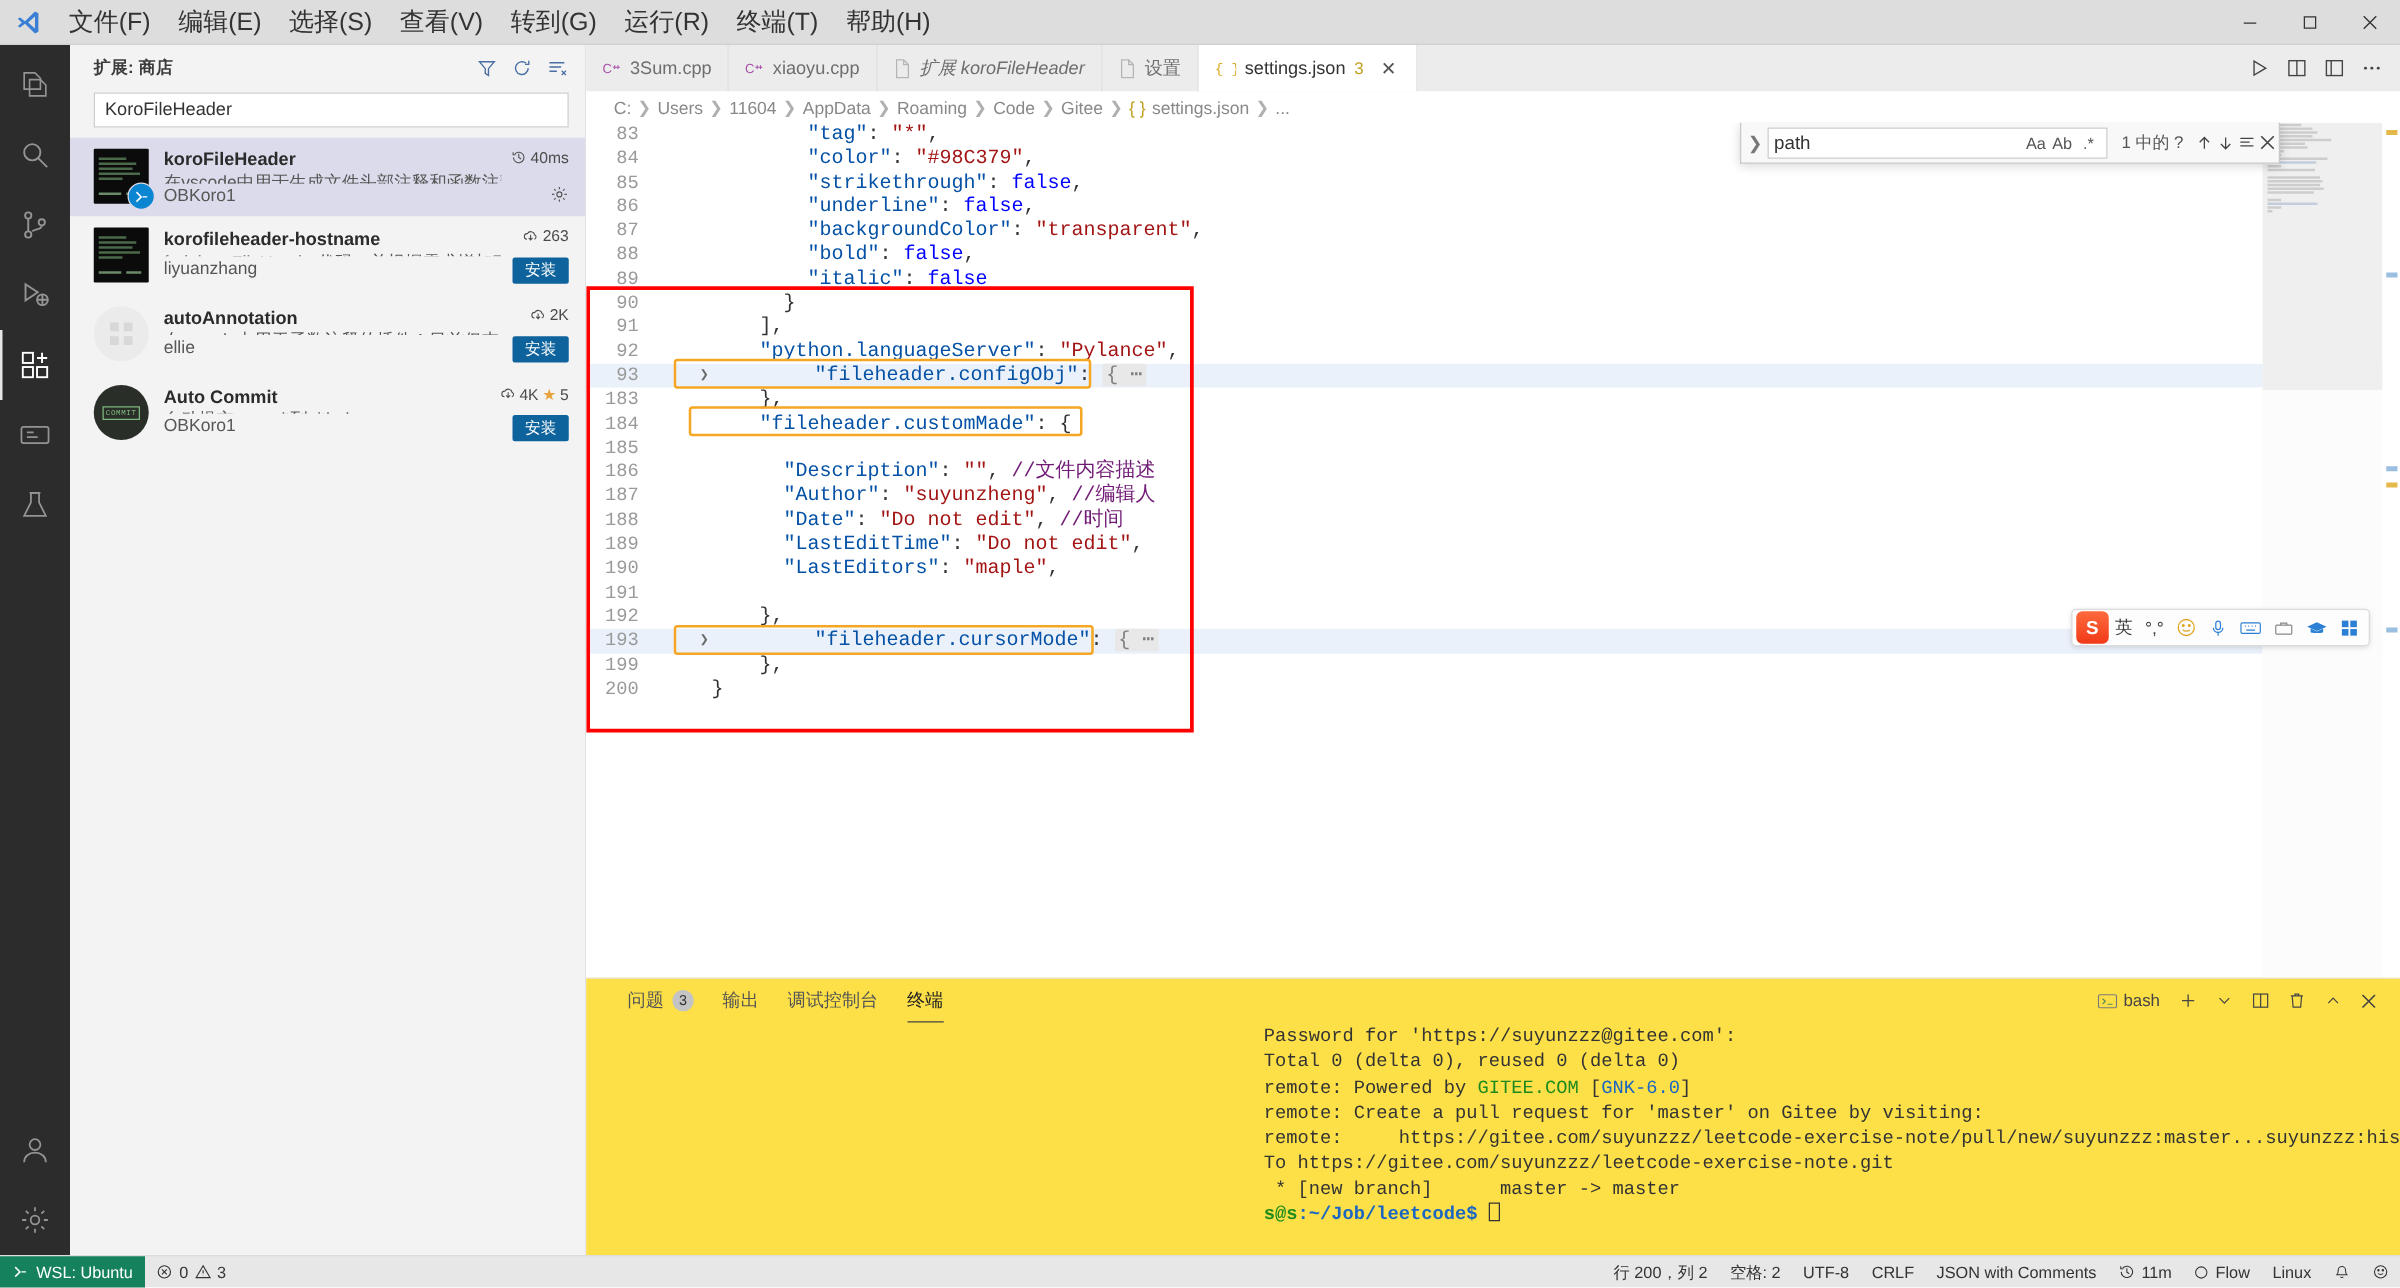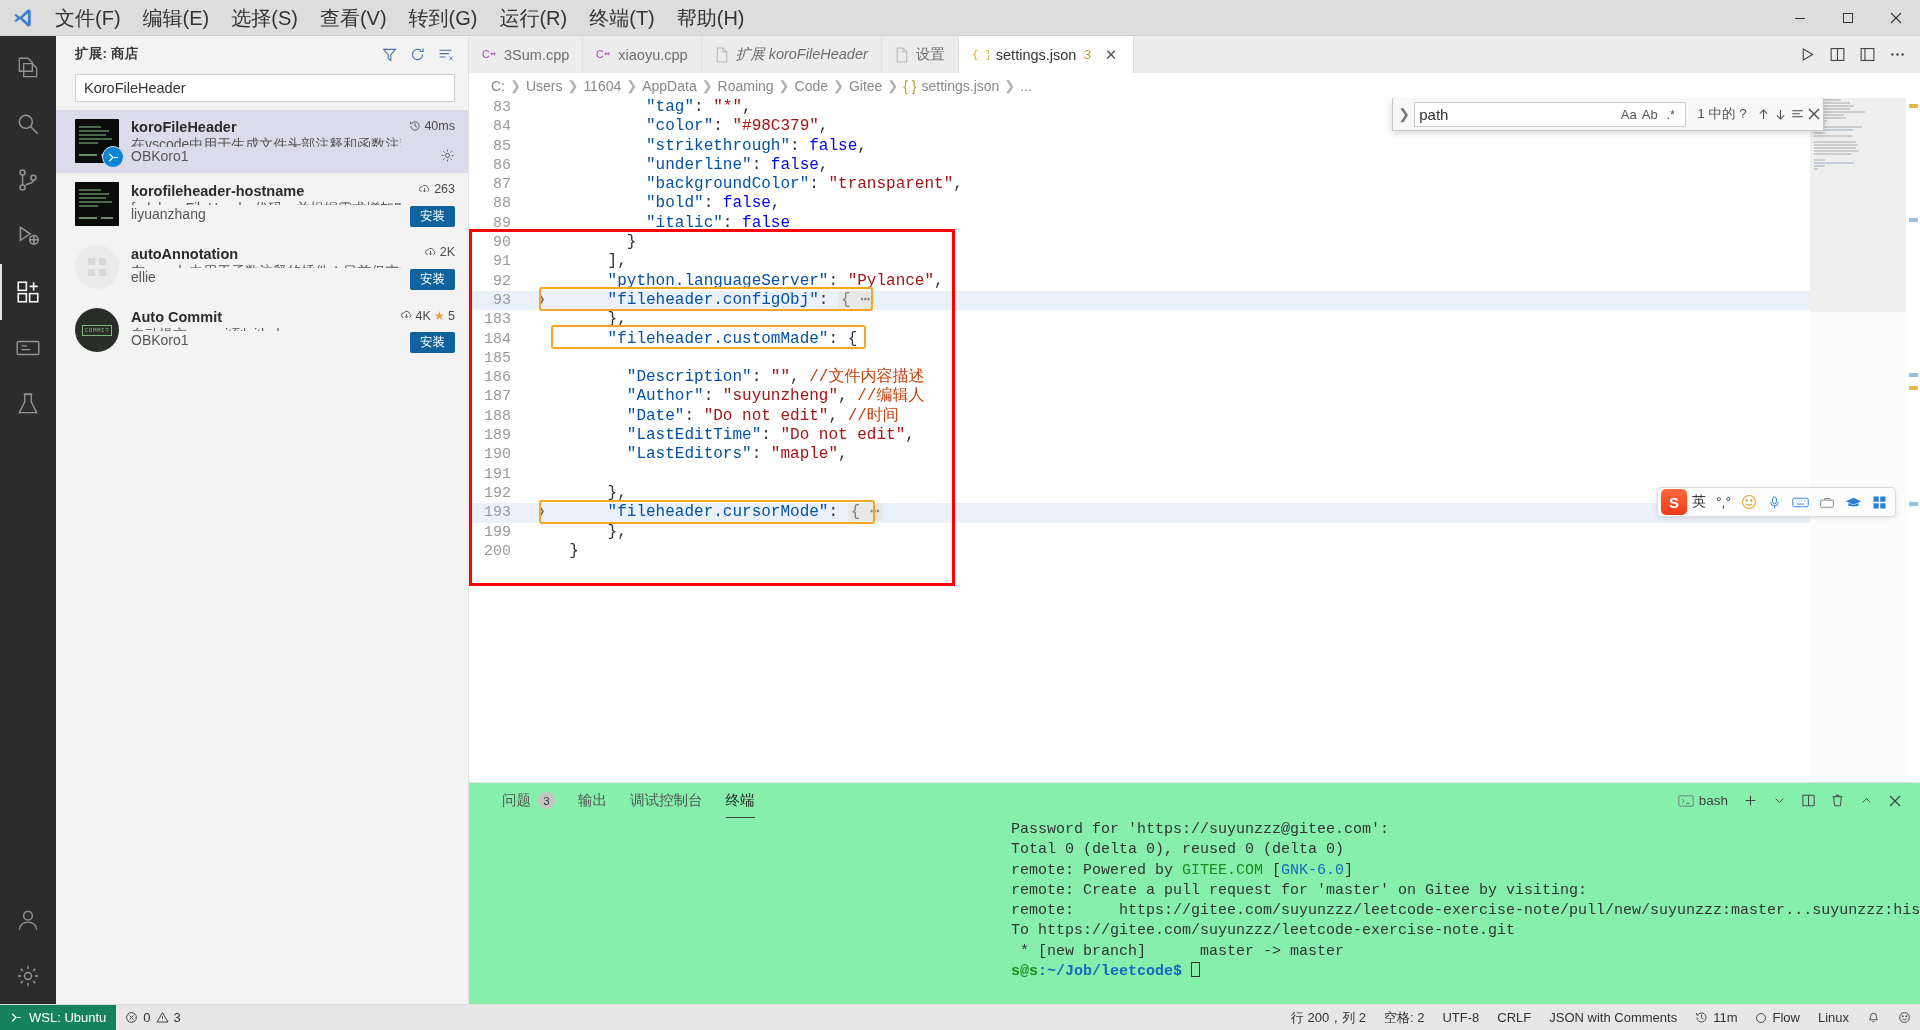--- a/index.html
+++ b/index.html
@@ -122,32 +122,32 @@
 
   .editor-wrap { flex:1; position:relative; overflow:hidden; background:#fff; min-height:0; }
 
   
   .code {
     font-family:"Liberation Mono", monospace; font-size:16px; line-height:19.3px;
     position:absolute; top:0; left:0; right:0;
     white-space:pre;
   }
   .cline { height:19.3px; display:flex; align-items:center; position:relative; }
-  .cline.hl { background:#eaf1fb; }
+  .cline.hl { background:#eaf1fb;gap:22px; }
   .ln-num {
     width:64px; text-align:right; padding-right:22px; color:#9a9a9a; font-size:15px; flex:none;
     font-family:"Liberation Mono", monospace;
   }
   .fold { width:17px; flex:none; color:#6a6a6a; font-size:12px; text-align:center; }
   .ctext { flex:1; color:#333; }
   .k-key { color:#0451a5; }
   .k-str { color:#a31515; }
   .k-bool { color:#0000ff; }
   .k-punc { color:#333; }
-  .k-com { color:#c2410c; }
+  .k-com { color:#701a75; }
   .k-brace { color:#333; }
   .folded { color:#808080; background:#e8e8e8; border-radius:2px; padding:0 3px; }
   .indent-guide { color:#dcdcdc; }
 
   
   .annot-red {
     position:absolute; border:3px solid #ff0000; pointer-events:none; z-index:5;
   }
   .annot-orange {
     position:absolute; border:2px solid #f5a623; border-radius:3px; pointer-events:none; z-index:6;
@@ -187,21 +187,21 @@
     border:1px solid #dcdcdc; border-radius:4px; height:30px; padding:0 3px; z-index:12;
     box-shadow:0 1px 4px rgba(0,0,0,.12);
   }
   .ime-logo {
     width:26px; height:26px; border-radius:5px; background:linear-gradient(#ff6a3d,#f03a17);
     display:flex; align-items:center; justify-content:center; color:#fff; font-weight:bold; font-size:15px;
   }
   .ime-item { padding:0 5px; font-size:14px; color:#3b3b3b; display:flex; align-items:center; height:30px; }
 
   
-  .panel { height:222px; flex:none; background:#86efac; display:flex; flex-direction:column; border-top:1px solid #e0e0e0;}
+  .panel { height:222px; flex:none; background:#fde047; display:flex; flex-direction:column; border-top:1px solid #e0e0e0;}
   .panel-tabs { height:35px; display:flex; align-items:center; padding-left:33px; flex:none; }
   .ptab { font-size:14.5px; color:#555; margin-right:23px; height:35px; display:flex; align-items:center; gap:7px; cursor:pointer; position:relative;}
   .ptab.active { color:#222; }
   .ptab.active::after { content:""; position:absolute; left:0; right:0; bottom:0; height:1.5px; background:#444; }
   .pbadge {
     background:#c4c4c4; color:#333; border-radius:9px; font-size:11.5px; min-width:17px; height:17px;
     display:flex; align-items:center; justify-content:center; padding:0 5px;
   }
   .panel-actions { margin-left:auto; display:flex; align-items:center; gap:3px; padding-right:12px; }
   .pa-shell { display:flex; align-items:center; gap:5px; font-size:13.5px; color:#444; padding:0 6px; }

